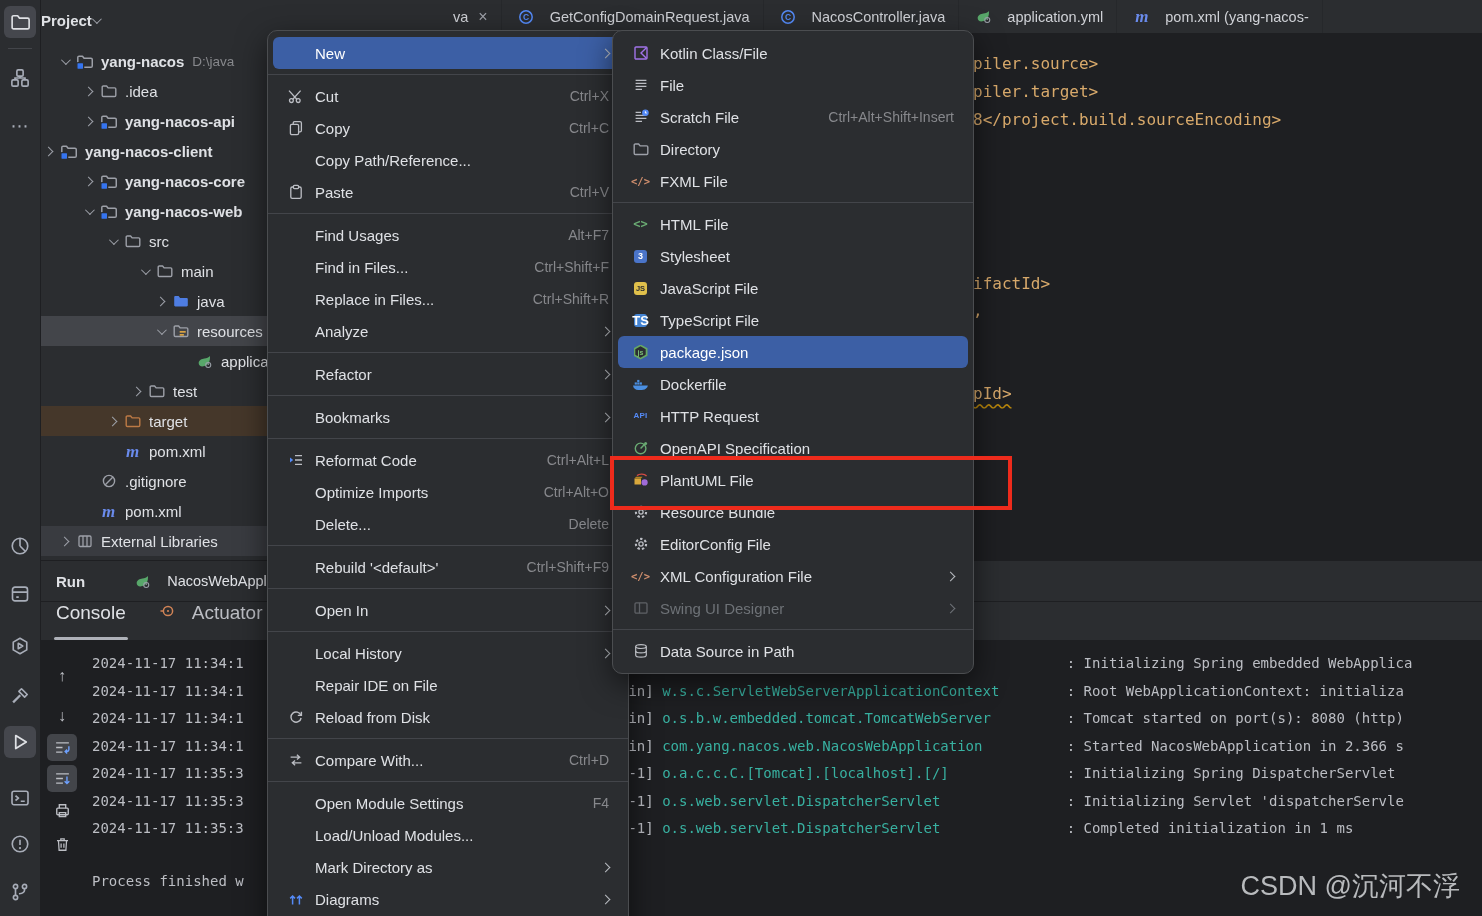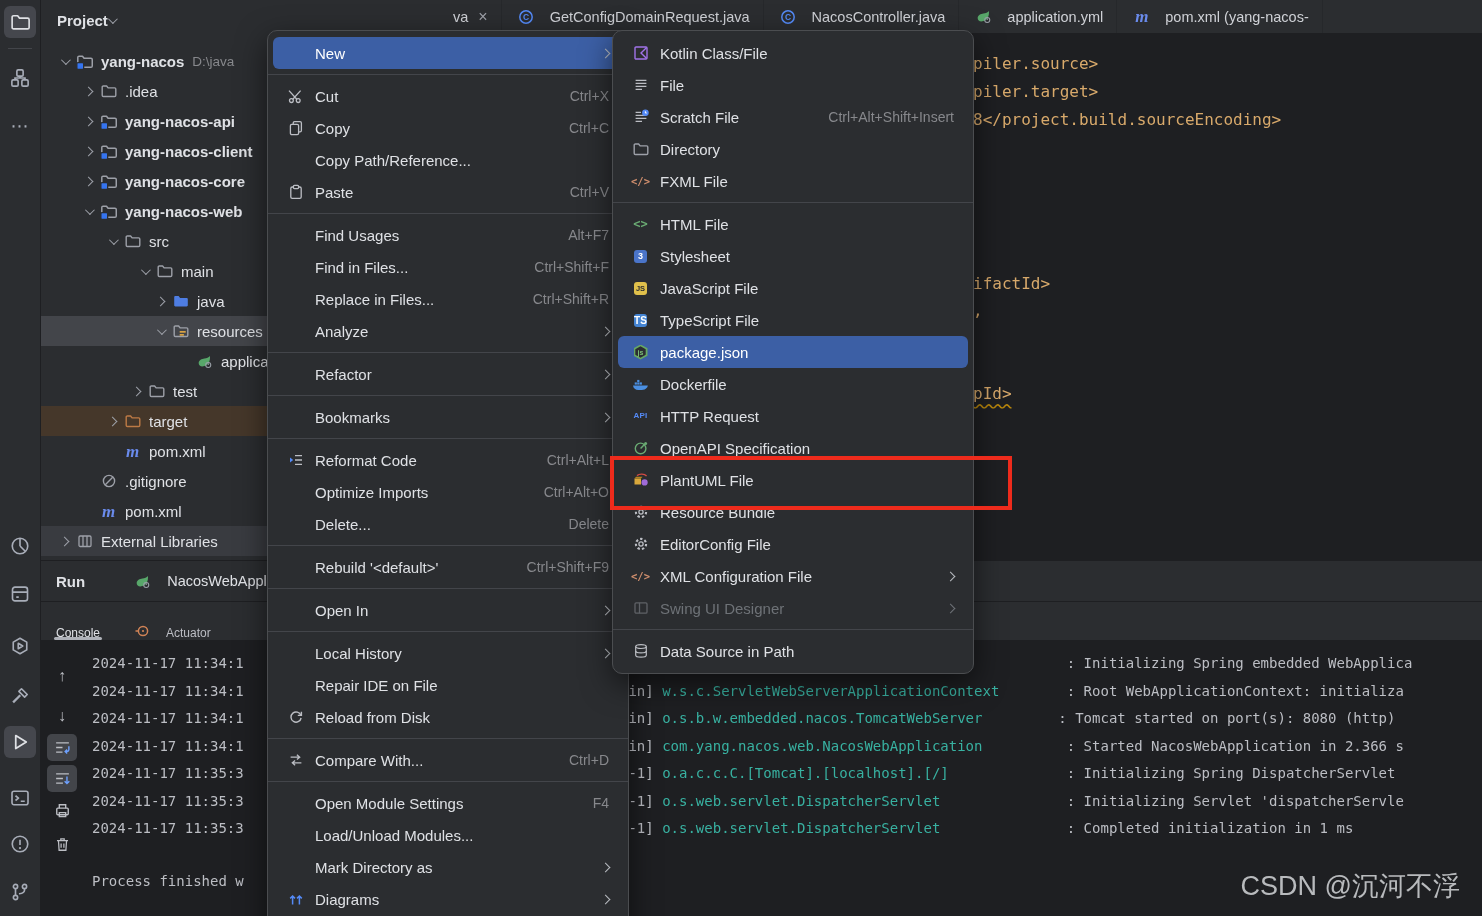--- a/index.html
+++ b/index.html
@@ -9,21 +9,21 @@
 
   
   #activity-bar{position:absolute;left:0;top:0;width:40px;height:916px;background:#2b2d30;border-right:1px solid #1e1f22;z-index:5;}
   .ab-btn{position:absolute;left:4px;width:32px;height:32px;border-radius:6px;display:flex;align-items:center;justify-content:center;color:#a8adb8;}
   .ab-btn.sel{background:#45474d;color:#dfe1e5;}
   .ab-div{position:absolute;left:8px;width:24px;height:1px;background:#43454a;}
   .dots{font-size:18px;color:#a8adb8;letter-spacing:1px;}
 
   
   #project-panel{position:absolute;left:40px;top:0;width:400px;height:560px;background:#2b2d30;z-index:1;}
-  .pp-header{height:40px;display:flex;align-items:center;padding-left:17px;}
+  .pp-header{height:40px;display:flex;align-items:center;padding-left:1px;}
   .pp-title{font-weight:bold;font-size:15px;color:#dfe1e5;}
   .chev{width:6px;height:6px;border-right:1.6px solid #9da0a8;border-bottom:1.6px solid #9da0a8;display:inline-block;}
   .chev.down{transform:rotate(45deg) translateY(-2px);}
   .chev.right{transform:rotate(-45deg);}
   #tree{position:absolute;left:0;top:46px;right:0;}
   .trow{height:30px;display:flex;align-items:center;font-size:15px;color:#dfe1e5;white-space:nowrap;}
   .trow.selected{background:#43454a;}
   .trow.excluded{background:#45372a;}
   .trow.hover{background:#393b40;}
   .trow.bold .tlabel{font-weight:bold;}
@@ -39,21 +39,21 @@
   #code-layer{position:relative;height:526px;font-family:"DejaVu Sans Mono",monospace;font-size:16px;color:#d8a96b;overflow:hidden;}
   .codefrag{position:absolute;left:533px;white-space:pre;text-align:center;}
   .codefrag.wavy{text-decoration:underline wavy #b8860b;text-underline-offset:4px;}
 
   
   #run-panel{position:absolute;left:40px;top:560px;width:1442px;height:356px;background:#2b2d30;border-top:1px solid #1e1f22;}
   .run-header{height:40px;display:flex;align-items:center;padding-left:16px;gap:10px;border-bottom:1px solid #1e1f22;}
   .run-title{font-weight:bold;font-size:15px;color:#dfe1e5;margin-right:36px;}
   .run-config{display:flex;align-items:center;gap:8px;font-size:14.5px;color:#dfe1e5;white-space:nowrap;overflow:hidden;}
   .console-tabs{height:38px;display:flex;align-items:stretch;padding-left:16px;gap:30px;}
-  .ctab{position:relative;display:flex;align-items:flex-end;gap:8px;color:#bcbec4;font-size:12px;}
+  .ctab{position:relative;display:flex;align-items:flex-start;gap:8px;color:#bcbec4;font-size:19px;}
   .ctab.active{color:#dfe1e5;}
   .ctab.active::after{content:"";position:absolute;left:-2px;right:-2px;bottom:0;height:3px;background:#aeb1b8;border-radius:2px;}
   .console-body{position:absolute;left:0;top:79px;right:0;bottom:0;background:#1e1f22;}
   .gutter{position:absolute;left:0;top:0;width:50px;height:100%;}
   .g-btn{position:absolute;left:7px;width:30px;height:27px;display:flex;align-items:center;justify-content:center;color:#bcbec4;border-radius:5px;font-size:16px;}
   .g-btn.sel{background:#43454a;}
   #console-lines{position:absolute;left:52px;top:0;right:0;bottom:0;font-family:"DejaVu Sans Mono",monospace;font-size:14px;color:#bcbec4;}
   .cline{position:absolute;left:0;height:20px;line-height:20px;white-space:pre;}
   .cline .rt{position:absolute;left:528px;top:0;white-space:pre;}
   .lg{color:#38b1a1;}
@@ -79,21 +79,21 @@
 
   
   .tic{font-weight:bold;line-height:1;}
   .tic.code-or{color:#cf8e6d;font-size:10.5px;font-family:"DejaVu Sans Mono",monospace;}
   .tic.code-gr{color:#6aab73;font-size:12px;font-family:"DejaVu Sans Mono",monospace;}
   .tic.maven{font-family:"Liberation Serif",serif;font-style:italic;font-weight:bold;font-size:17px;color:#6a8bec;}
   .tic.apit{color:#548af7;font-size:8px;letter-spacing:.3px;}
   .sq{width:13px;height:13px;border-radius:3px;display:inline-flex;align-items:center;justify-content:center;font-weight:bold;}
   .sq-css{background:#4a74c9;color:#fff;font-size:9px;}
   .sq-js{background:#e0c04b;color:#2b2d30;font-size:7.5px;}
-  .sq-ts{background:#4484d3;color:#fff;font-size:10px;}
+  .sq-ts{background:#4484d3;color:#fff;font-size:13px;}
   .hexwrap{position:relative;width:14px;height:15px;display:inline-block;}
   .hex{position:absolute;inset:0;background:#66a863;clip-path:polygon(50% 0,100% 25%,100% 75%,50% 100%,0 75%,0 25%);}
   .hex::after{content:"";position:absolute;inset:1.8px;background:#2b2d30;clip-path:polygon(50% 0,100% 25%,100% 75%,50% 100%,0 75%,0 25%);}
   .hexwrap b{position:absolute;inset:0;display:flex;align-items:center;justify-content:center;color:#7cbf79;font-size:7px;}
 
   
   #red-annotation{position:absolute;border:4px solid #ee2b1c;z-index:70;pointer-events:none;}
   #watermark{position:absolute;right:22px;top:868px;font-size:27px;color:#c9cbce;opacity:.9;z-index:80;}
 </style>
 </head>
@@ -224,21 +224,21 @@
           <span class="chev right"></span>
         </span>
         <span class="icn">
           <svg width="17" height="17" viewBox="0 0 16 16" fill="none" stroke="#9da0a8" stroke-width="1.4" stroke-linejoin="round">
             <path d="M1.7 4.2c0-.7.5-1.2 1.2-1.2h3.2l1.5 1.9h6.5c.7 0 1.2.5 1.2 1.2v6.2c0 .7-.5 1.2-1.2 1.2H2.9c-.7 0-1.2-.5-1.2-1.2z"></path>
             <rect x="0.8" y="9" width="6.4" height="6.4" rx="1" fill="#3574f0" stroke="#2b2d30" stroke-width="1.2"></rect>
           </svg>
         </span>
         <span class="tlabel">yang-nacos-api</span>
       </div>
-      <div class="trow bold" style="padding-left: 40px;">
+      <div class="trow bold" style="">
         <span class="chevbox">
           <span class="chev right"></span>
         </span>
         <span class="icn">
           <svg width="17" height="17" viewBox="0 0 16 16" fill="none" stroke="#9da0a8" stroke-width="1.4" stroke-linejoin="round">
             <path d="M1.7 4.2c0-.7.5-1.2 1.2-1.2h3.2l1.5 1.9h6.5c.7 0 1.2.5 1.2 1.2v6.2c0 .7-.5 1.2-1.2 1.2H2.9c-.7 0-1.2-.5-1.2-1.2z"></path>
             <rect x="0.8" y="9" width="6.4" height="6.4" rx="1" fill="#3574f0" stroke="#2b2d30" stroke-width="1.2"></rect>
           </svg>
         </span>
         <span class="tlabel">yang-nacos-client</span>
@@ -501,21 +501,21 @@
         <span>
             <svg width="17" height="17" viewBox="0 0 16 16" fill="none" stroke="#bcbec4" stroke-width="1.2">
               <path d="M2.8 4.4h10.4M6.4 4.4V2.8h3.2v1.6M4.2 4.4l.6 9h6.4l.6-9M6.7 7v4M9.3 7v4"></path>
             </svg>
           </span>
       </div>
     </div>
     <div id="console-lines">
         <div class="cline" style="top: 13px;"><span>2024-11-17 11:34:1</span><span class="rt"><span>ain] </span><span class="lg">o.a.c.c.C.[Tomcat].[localhost].[/]              </span><span>: Initializing Spring embedded WebApplica</span></span></div>
         <div class="cline" style="top: 40.5px;"><span>2024-11-17 11:34:1</span><span class="rt"><span>ain] </span><span class="lg">w.s.c.ServletWebServerApplicationContext        </span><span>: Root WebApplicationContext: initializa</span></span></div>
-        <div class="cline" style="top: 68px;"><span>2024-11-17 11:34:1</span><span class="rt"><span>ain] </span><span class="lg">o.s.b.w.embedded.nacos.TomcatWebServer         </span><span>: Tomcat started on port(s): 8080 (http)</span></span></div>
+        <div class="cline" style="top: 68px;"><span>2024-11-17 11:34:1</span><span class="rt"><span>ain] </span><span class="lg">o.s.b.w.embedded.tomcat.TomcatWebServer         </span><span>: Tomcat started on port(s): 8080 (http)</span></span></div>
         <div class="cline" style="top: 95.5px;"><span>2024-11-17 11:34:1</span><span class="rt"><span>ain] </span><span class="lg">com.yang.nacos.web.NacosWebApplication          </span><span>: Started NacosWebApplication in 2.366 s</span></span></div>
         <div class="cline" style="top: 123px;"><span>2024-11-17 11:35:3</span><span class="rt"><span>c-1] </span><span class="lg">o.a.c.c.C.[Tomcat].[localhost].[/]              </span><span>: Initializing Spring DispatcherServlet</span></span></div>
         <div class="cline" style="top: 150.5px;"><span>2024-11-17 11:35:3</span><span class="rt"><span>c-1] </span><span class="lg">o.s.web.servlet.DispatcherServlet               </span><span>: Initializing Servlet 'dispatcherServle</span></span></div>
         <div class="cline" style="top: 178px;"><span>2024-11-17 11:35:3</span><span class="rt"><span>c-1] </span><span class="lg">o.s.web.servlet.DispatcherServlet               </span><span>: Completed initialization in 1 ms</span></span></div>
         <div id="process-line" style="top: 232.5px;">Process finished w</div>
       </div>
   </div>
 </div>
 
 <div id="main-menu" class="menu">

